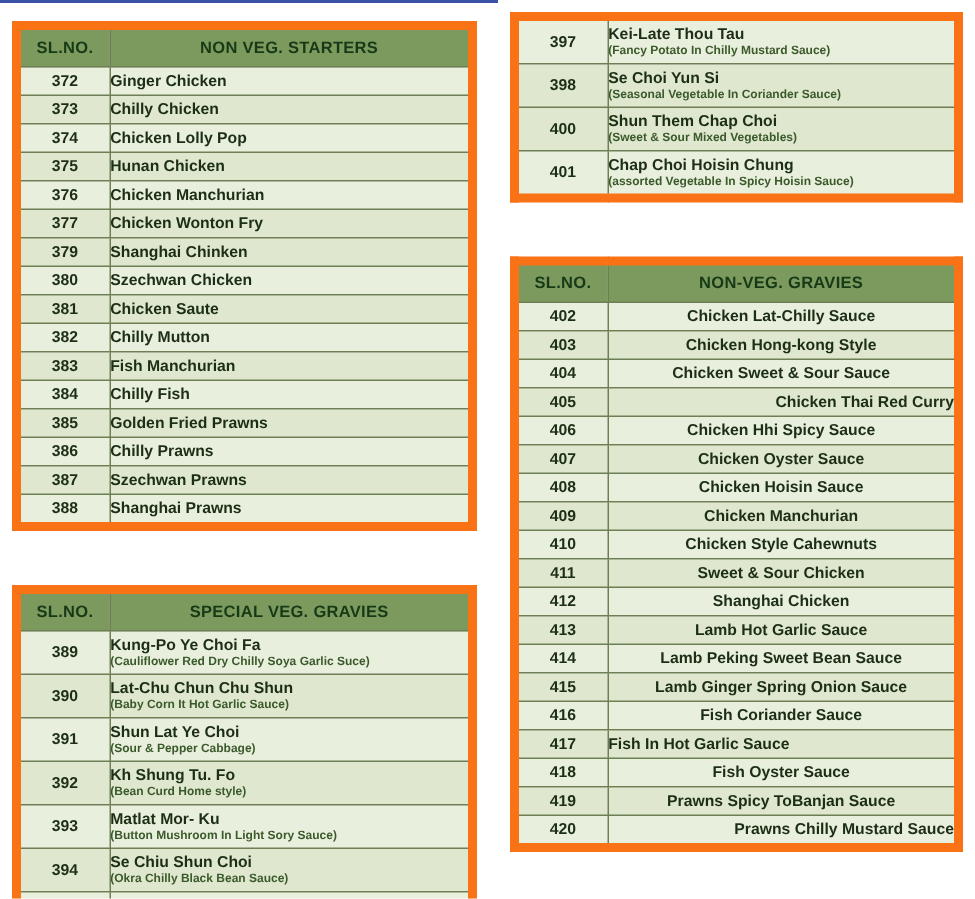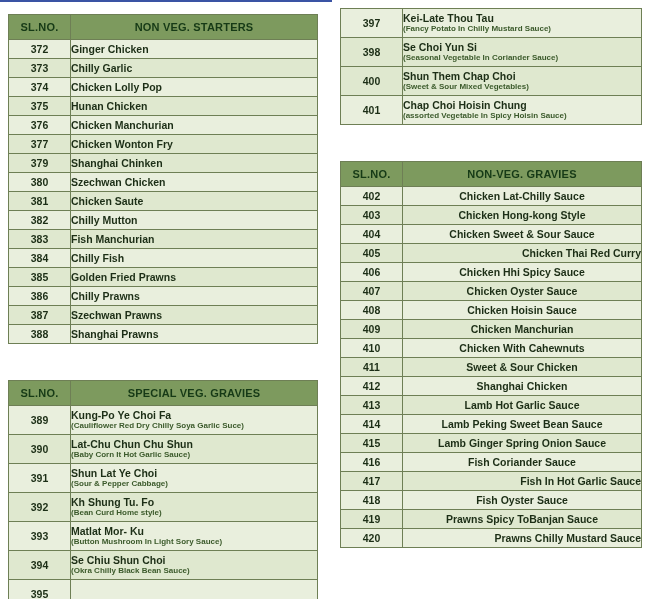--- a/index.html
+++ b/index.html
@@ -37,21 +37,21 @@
     left: 0px;
     top: 0px;
     width: 332px;
     height: 2px;
     background: #3a53a4;
   }
   table.menu {
     border-collapse: collapse;
     width: 100%;
     table-layout: fixed;
-    border: 1px solid #f97316;
+    border: 6px solid #f97316;
   }
   table.menu td, table.menu th {
     border: 1px solid #6e7f55;
     padding: 0;
     vertical-align: middle;
   }
   .hdr-row th {
     background: #7d9a5e;
     color: #163a16;
     font-size: 11px;
@@ -111,21 +111,21 @@
         <tr class="hdr-row">
           <th>SL.NO.</th>
           <th>NON VEG. STARTERS</th>
         </tr>
         <tr class="shade-b">
           <td class="cell-sl">372</td>
           <td class="cell-name">Ginger Chicken</td>
         </tr>
         <tr class="shade-a">
           <td class="cell-sl">373</td>
-          <td class="cell-name">Chilly Garlic</td>
+          <td class="cell-name">Chilly Chicken</td>
         </tr>
         <tr class="shade-b">
           <td class="cell-sl">374</td>
           <td class="cell-name">Chicken Lolly Pop</td>
         </tr>
         <tr class="shade-a">
           <td class="cell-sl">375</td>
           <td class="cell-name">Hunan Chicken</td>
         </tr>
         <tr class="shade-b">
@@ -326,21 +326,21 @@
         <tr class="shade-b">
           <td class="cell-sl">408</td>
           <td class="cell-name" style="text-align:center;padding-left:0">Chicken Hoisin Sauce</td>
         </tr>
         <tr class="shade-a">
           <td class="cell-sl">409</td>
           <td class="cell-name" style="text-align:center;padding-left:0">Chicken Manchurian</td>
         </tr>
         <tr class="shade-b">
           <td class="cell-sl">410</td>
-          <td class="cell-name" style="text-align:center;padding-left:0">Chicken With Cahewnuts</td>
+          <td class="cell-name" style="text-align:center;padding-left:0">Chicken Style Cahewnuts</td>
         </tr>
         <tr class="shade-a">
           <td class="cell-sl">411</td>
           <td class="cell-name" style="text-align:center;padding-left:0">Sweet &amp; Sour Chicken</td>
         </tr>
         <tr class="shade-b">
           <td class="cell-sl">412</td>
           <td class="cell-name" style="text-align:center;padding-left:0">Shanghai Chicken</td>
         </tr>
         <tr class="shade-a">
@@ -354,21 +354,21 @@
         <tr class="shade-a">
           <td class="cell-sl">415</td>
           <td class="cell-name" style="text-align:center;padding-left:0">Lamb Ginger Spring Onion Sauce</td>
         </tr>
         <tr class="shade-b">
           <td class="cell-sl">416</td>
           <td class="cell-name" style="text-align:center;padding-left:0">Fish Coriander Sauce</td>
         </tr>
         <tr class="shade-a">
           <td class="cell-sl">417</td>
-          <td class="cell-name" style="text-align:right;padding-left:0">Fish In Hot Garlic Sauce</td>
+          <td class="cell-name" style="text-align:left;padding-left:0">Fish In Hot Garlic Sauce</td>
         </tr>
         <tr class="shade-b">
           <td class="cell-sl">418</td>
           <td class="cell-name" style="text-align:center;padding-left:0">Fish Oyster Sauce</td>
         </tr>
         <tr class="shade-a">
           <td class="cell-sl">419</td>
           <td class="cell-name" style="text-align:center;padding-left:0">Prawns Spicy ToBanjan Sauce</td>
         </tr>
         <tr class="shade-b">

